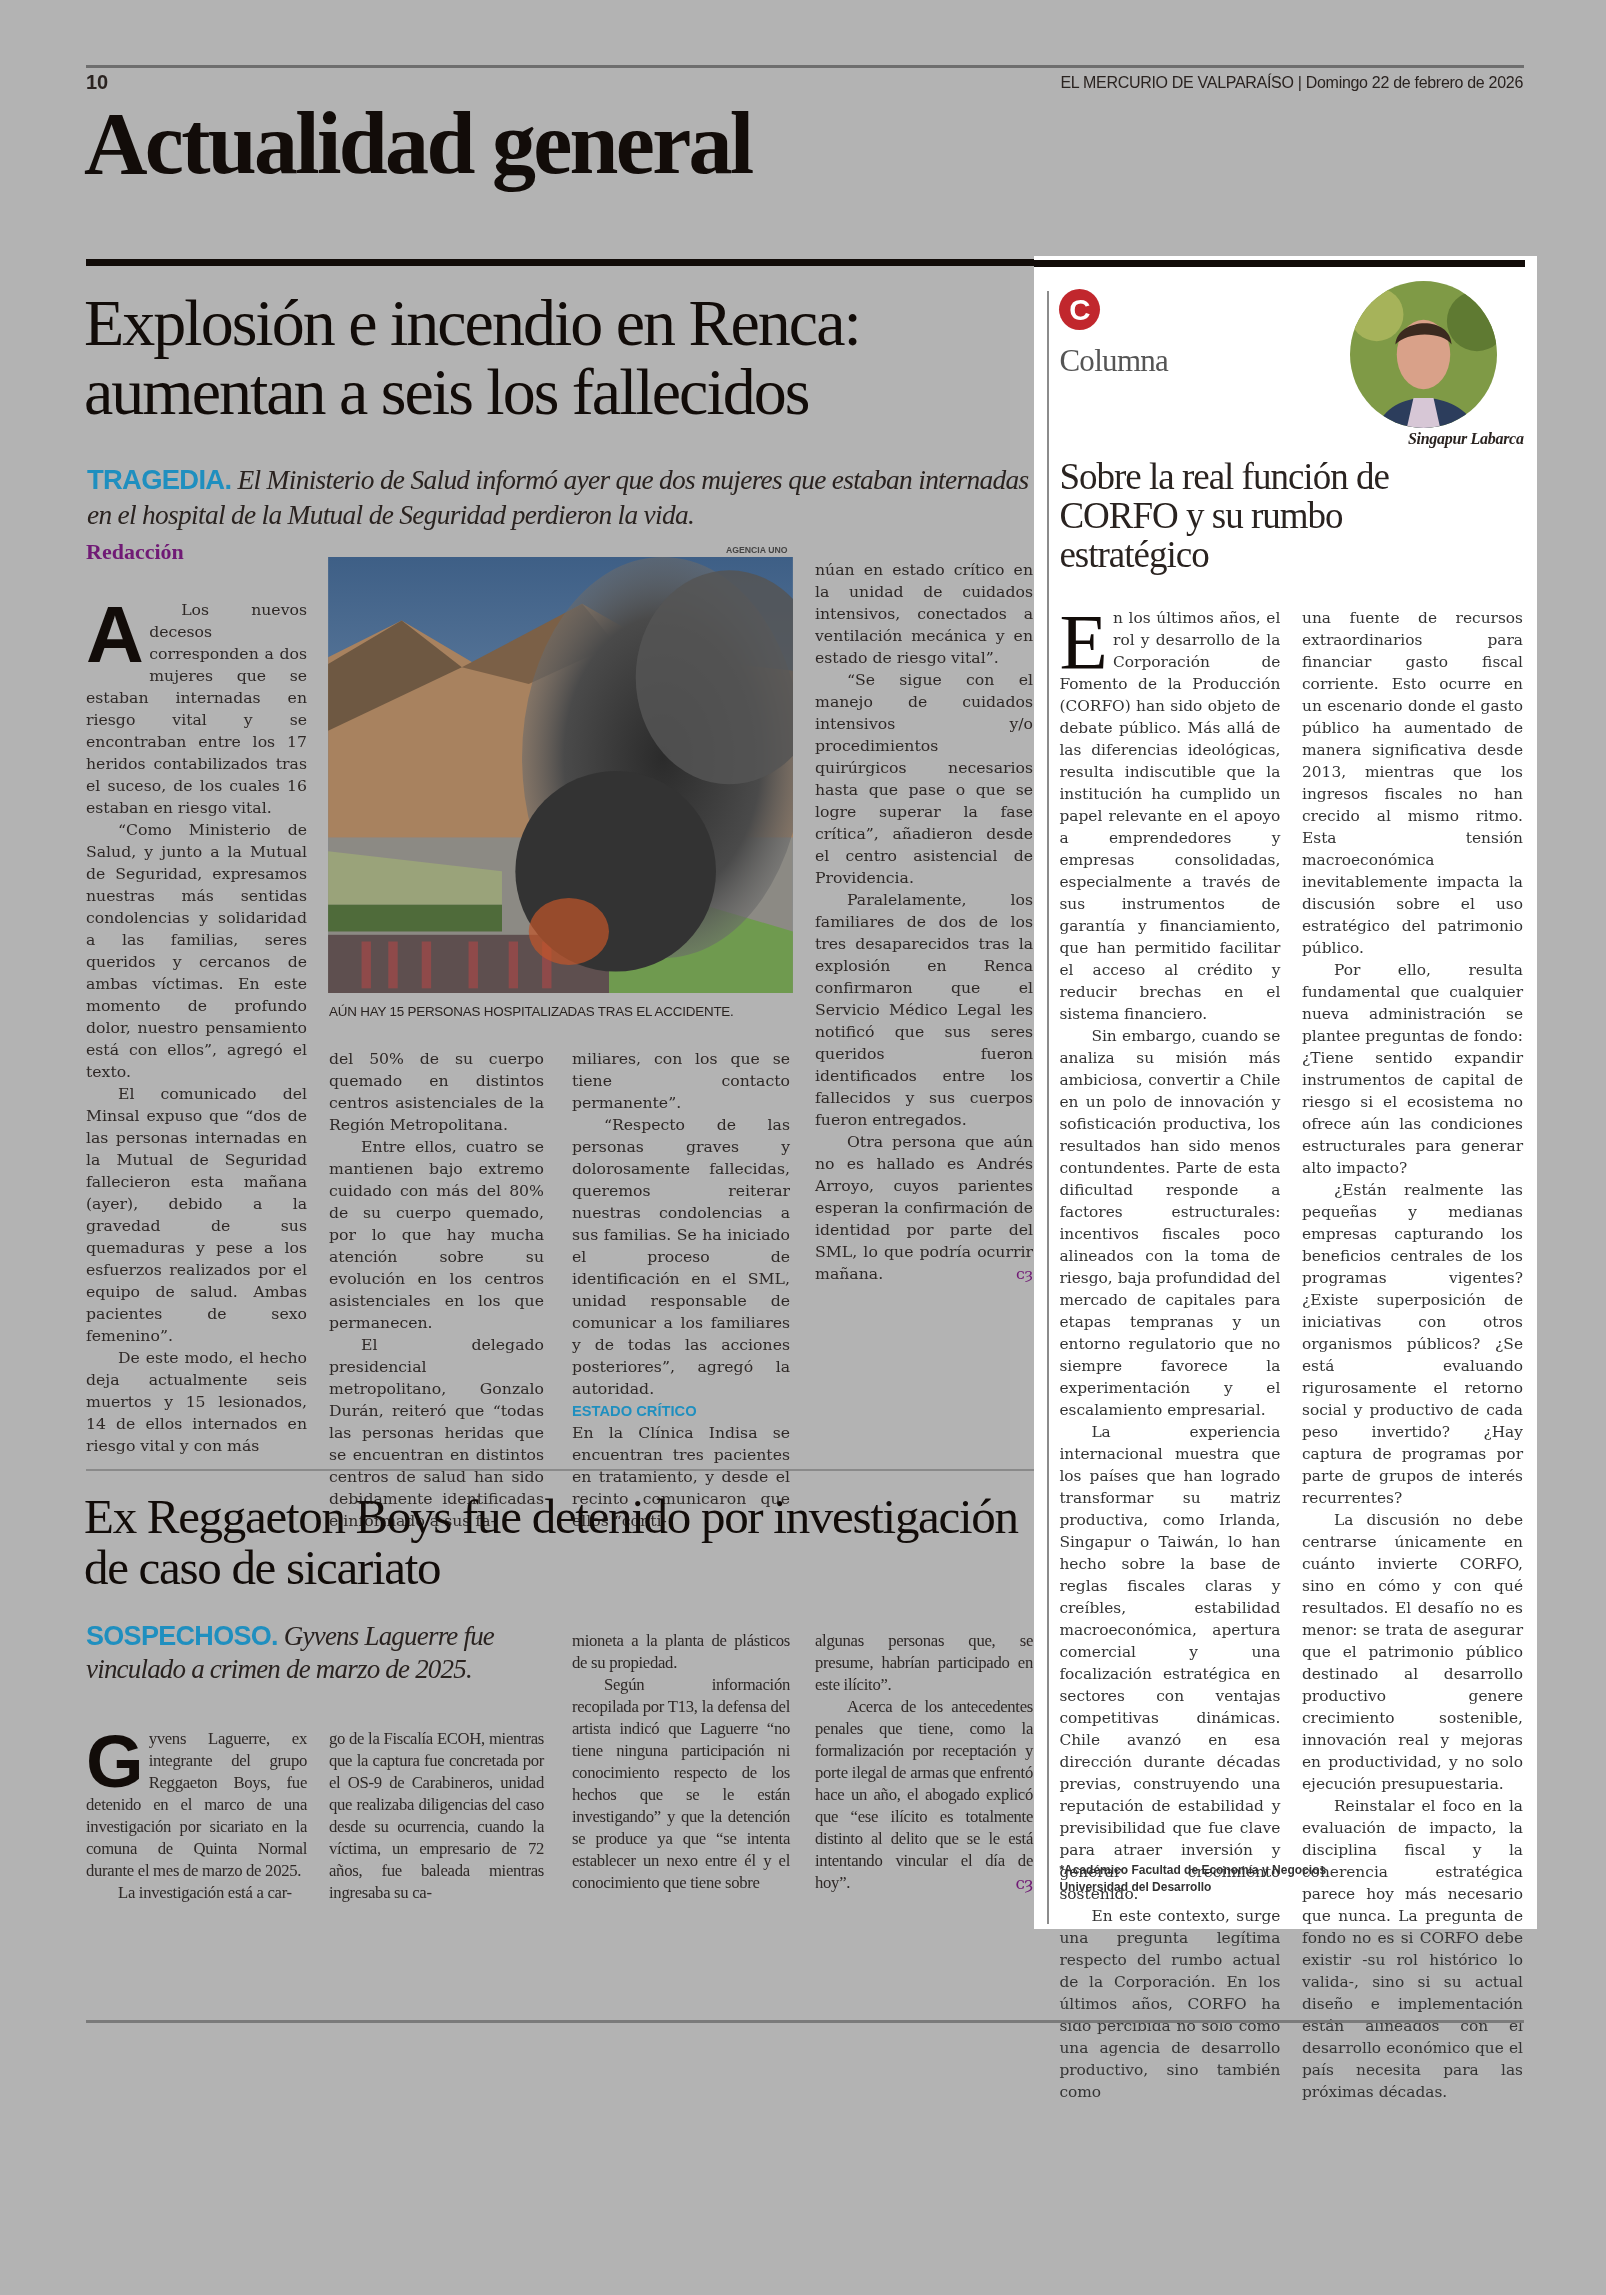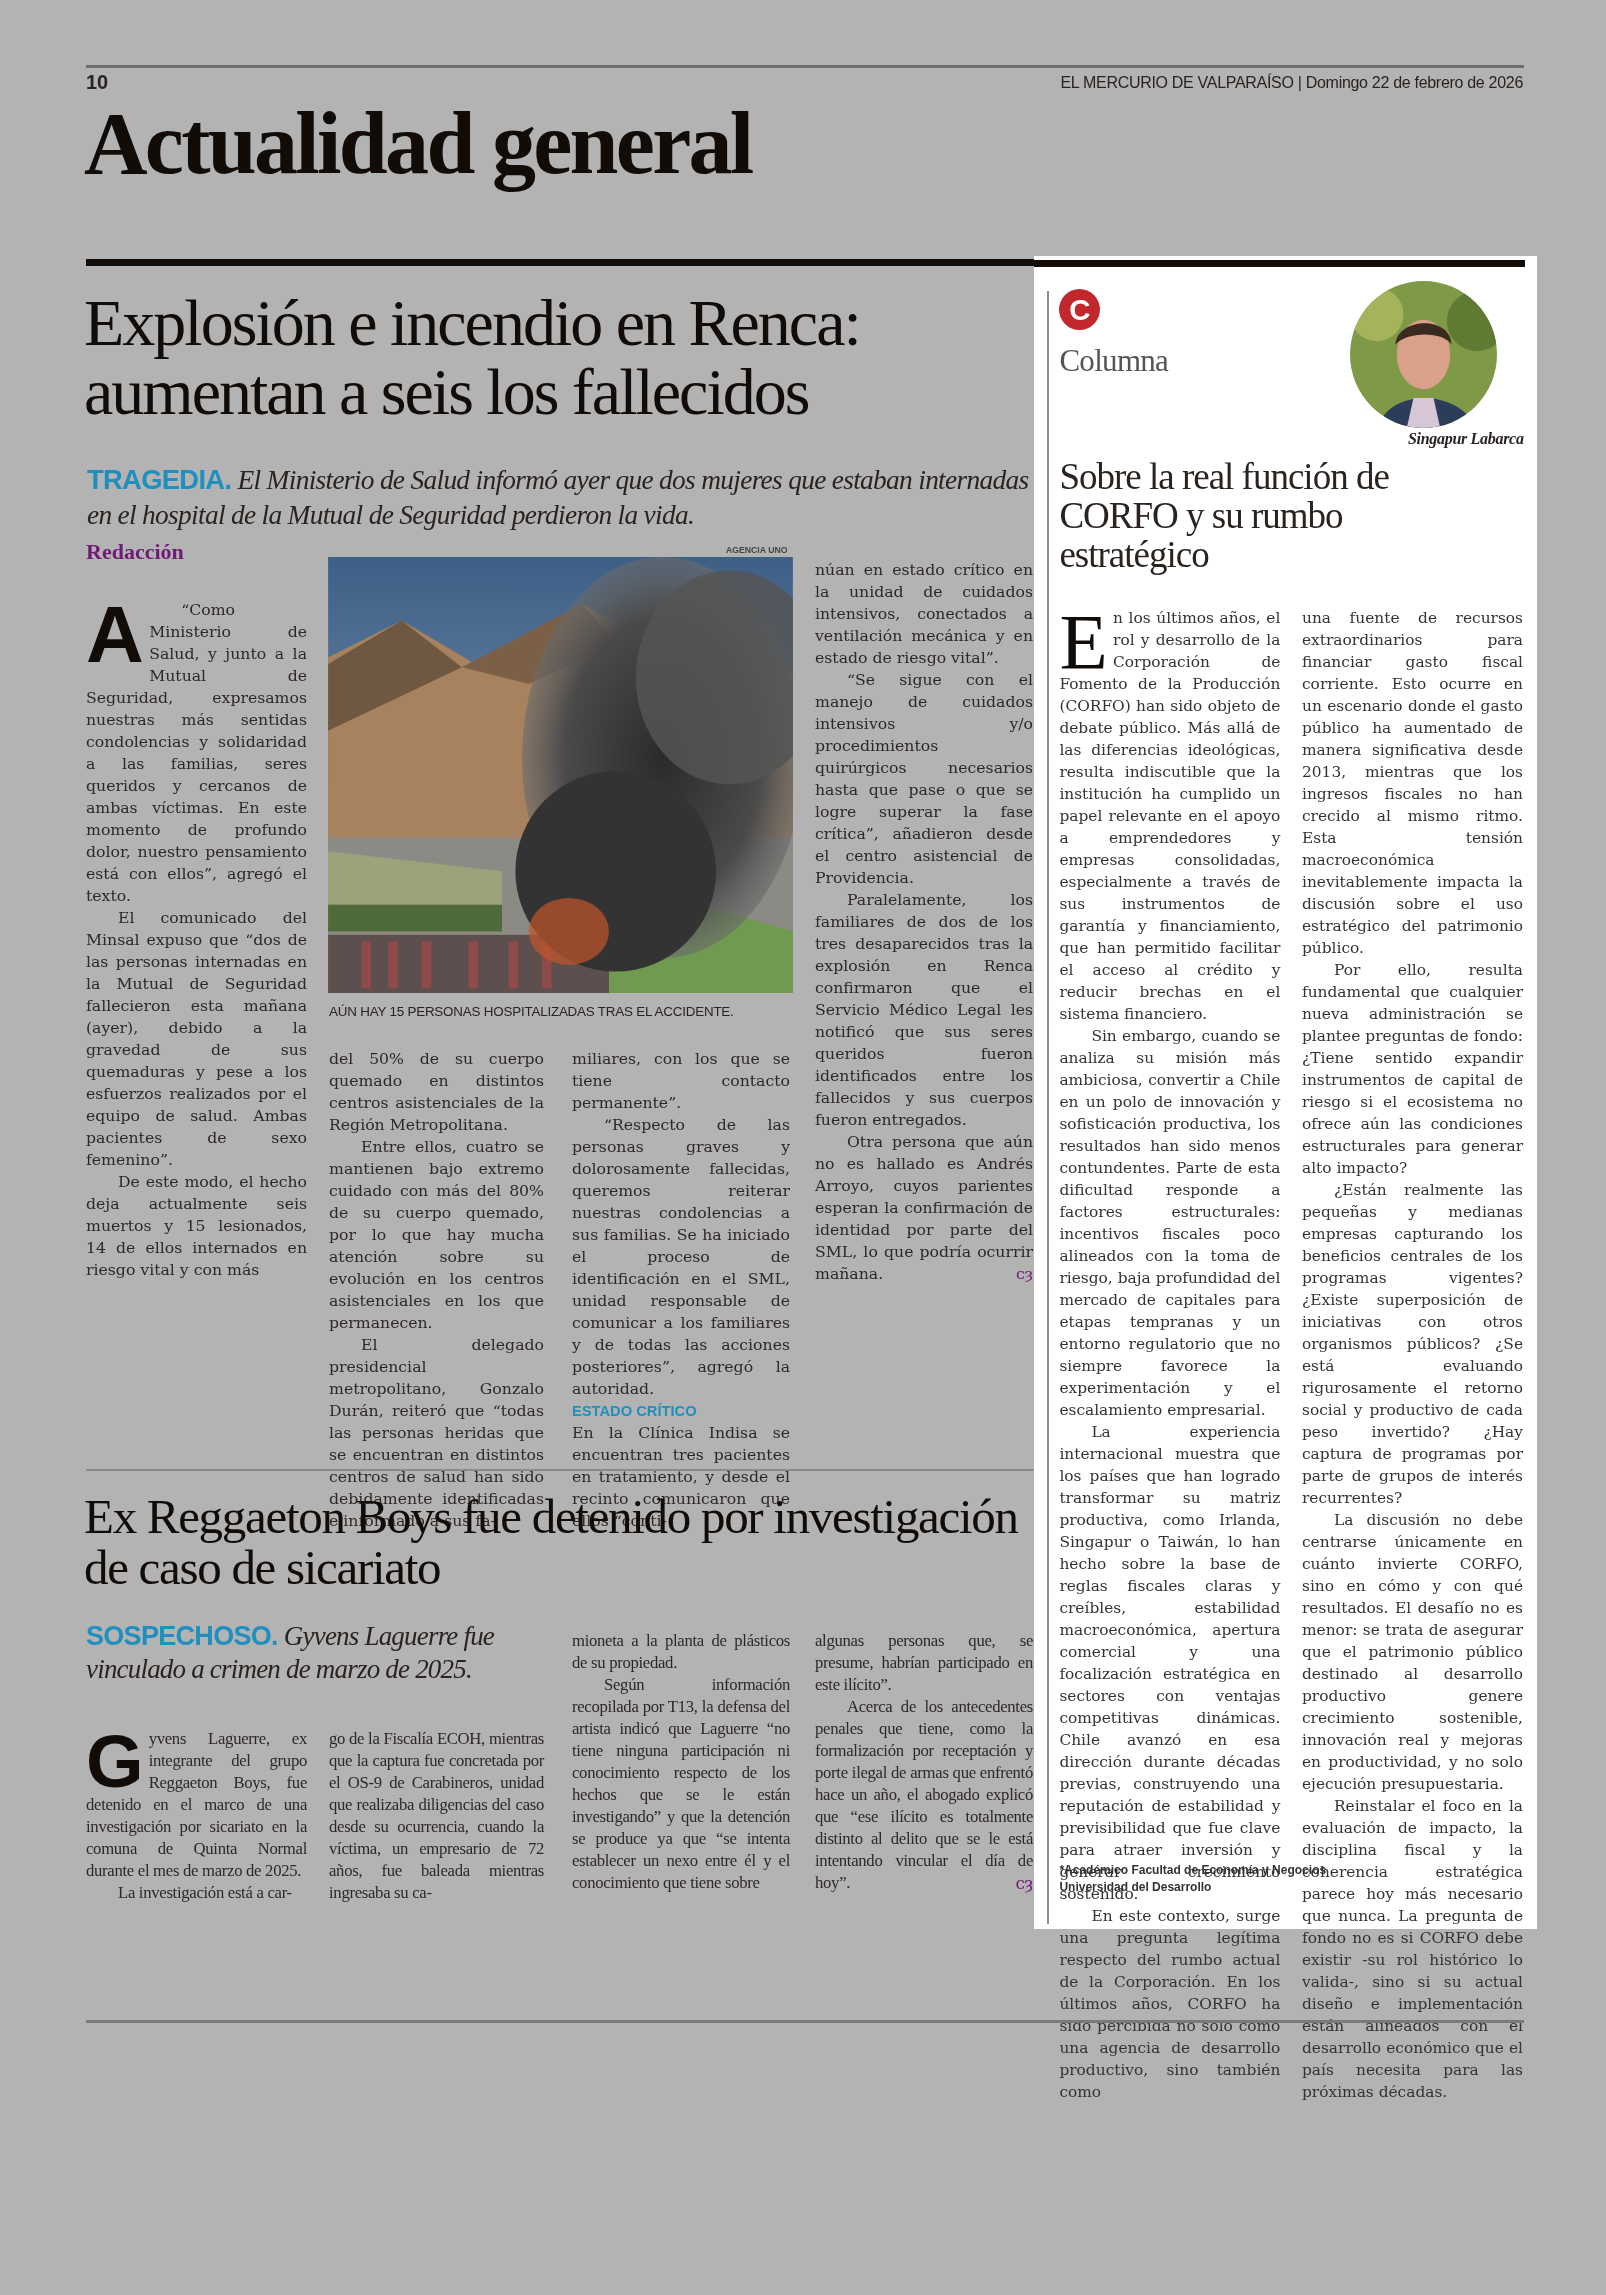--- a/index.html
+++ b/index.html
@@ -56,20 +56,21 @@
 
 <div class="abs lead-headline">Explosión e incendio en Renca: aumentan a seis los fallecidos</div>
 <div class="abs lead-deck">
   <span class="kicker">TRAGEDIA.</span>
   <span>El Ministerio de Salud informó ayer que dos mujeres que estaban internadas en el hospital de la Mutual de Seguridad perdieron la vida.</span>
 </div>
 <div class="abs byline">Redacción</div>
 
 <div class="col" style="left:86px; top:599px; width:221px;">
   <span class="dropcap">A</span>
+  <p>Los nuevos decesos corresponden a dos mujeres que se estaban internadas en riesgo vital y se encontraban entre los 17 heridos contabilizados tras el suceso, de los cuales 16 estaban en riesgo vital.</p>
   <p>“Como Ministerio de Salud, y junto a la Mutual de Seguridad, expresamos nuestras más sentidas condolencias y solidaridad a las familias, seres queridos y cercanos de ambas víctimas. En este momento de profundo dolor, nuestro pensamiento está con ellos”, agregó el texto.</p>
   <p>El comunicado del Minsal expuso que “dos de las personas internadas en la Mutual de Seguridad fallecieron esta mañana (ayer), debido a la gravedad de sus quemaduras y pese a los esfuerzos realizados por el equipo de salud. Ambas pacientes de sexo femenino”.</p>
   <p>De este modo, el hecho deja actualmente seis muertos y 15 lesionados, 14 de ellos internados en riesgo vital y con más</p>
 </div>
 
 <div class="abs photo-credit">AGENCIA UNO</div>
 <div class="abs photo">
   <svg width="465" height="436" viewBox="0 0 695 652">
     <defs>
       <linearGradient id="sky" x1="0" y1="0" x2="0" y2="1">

